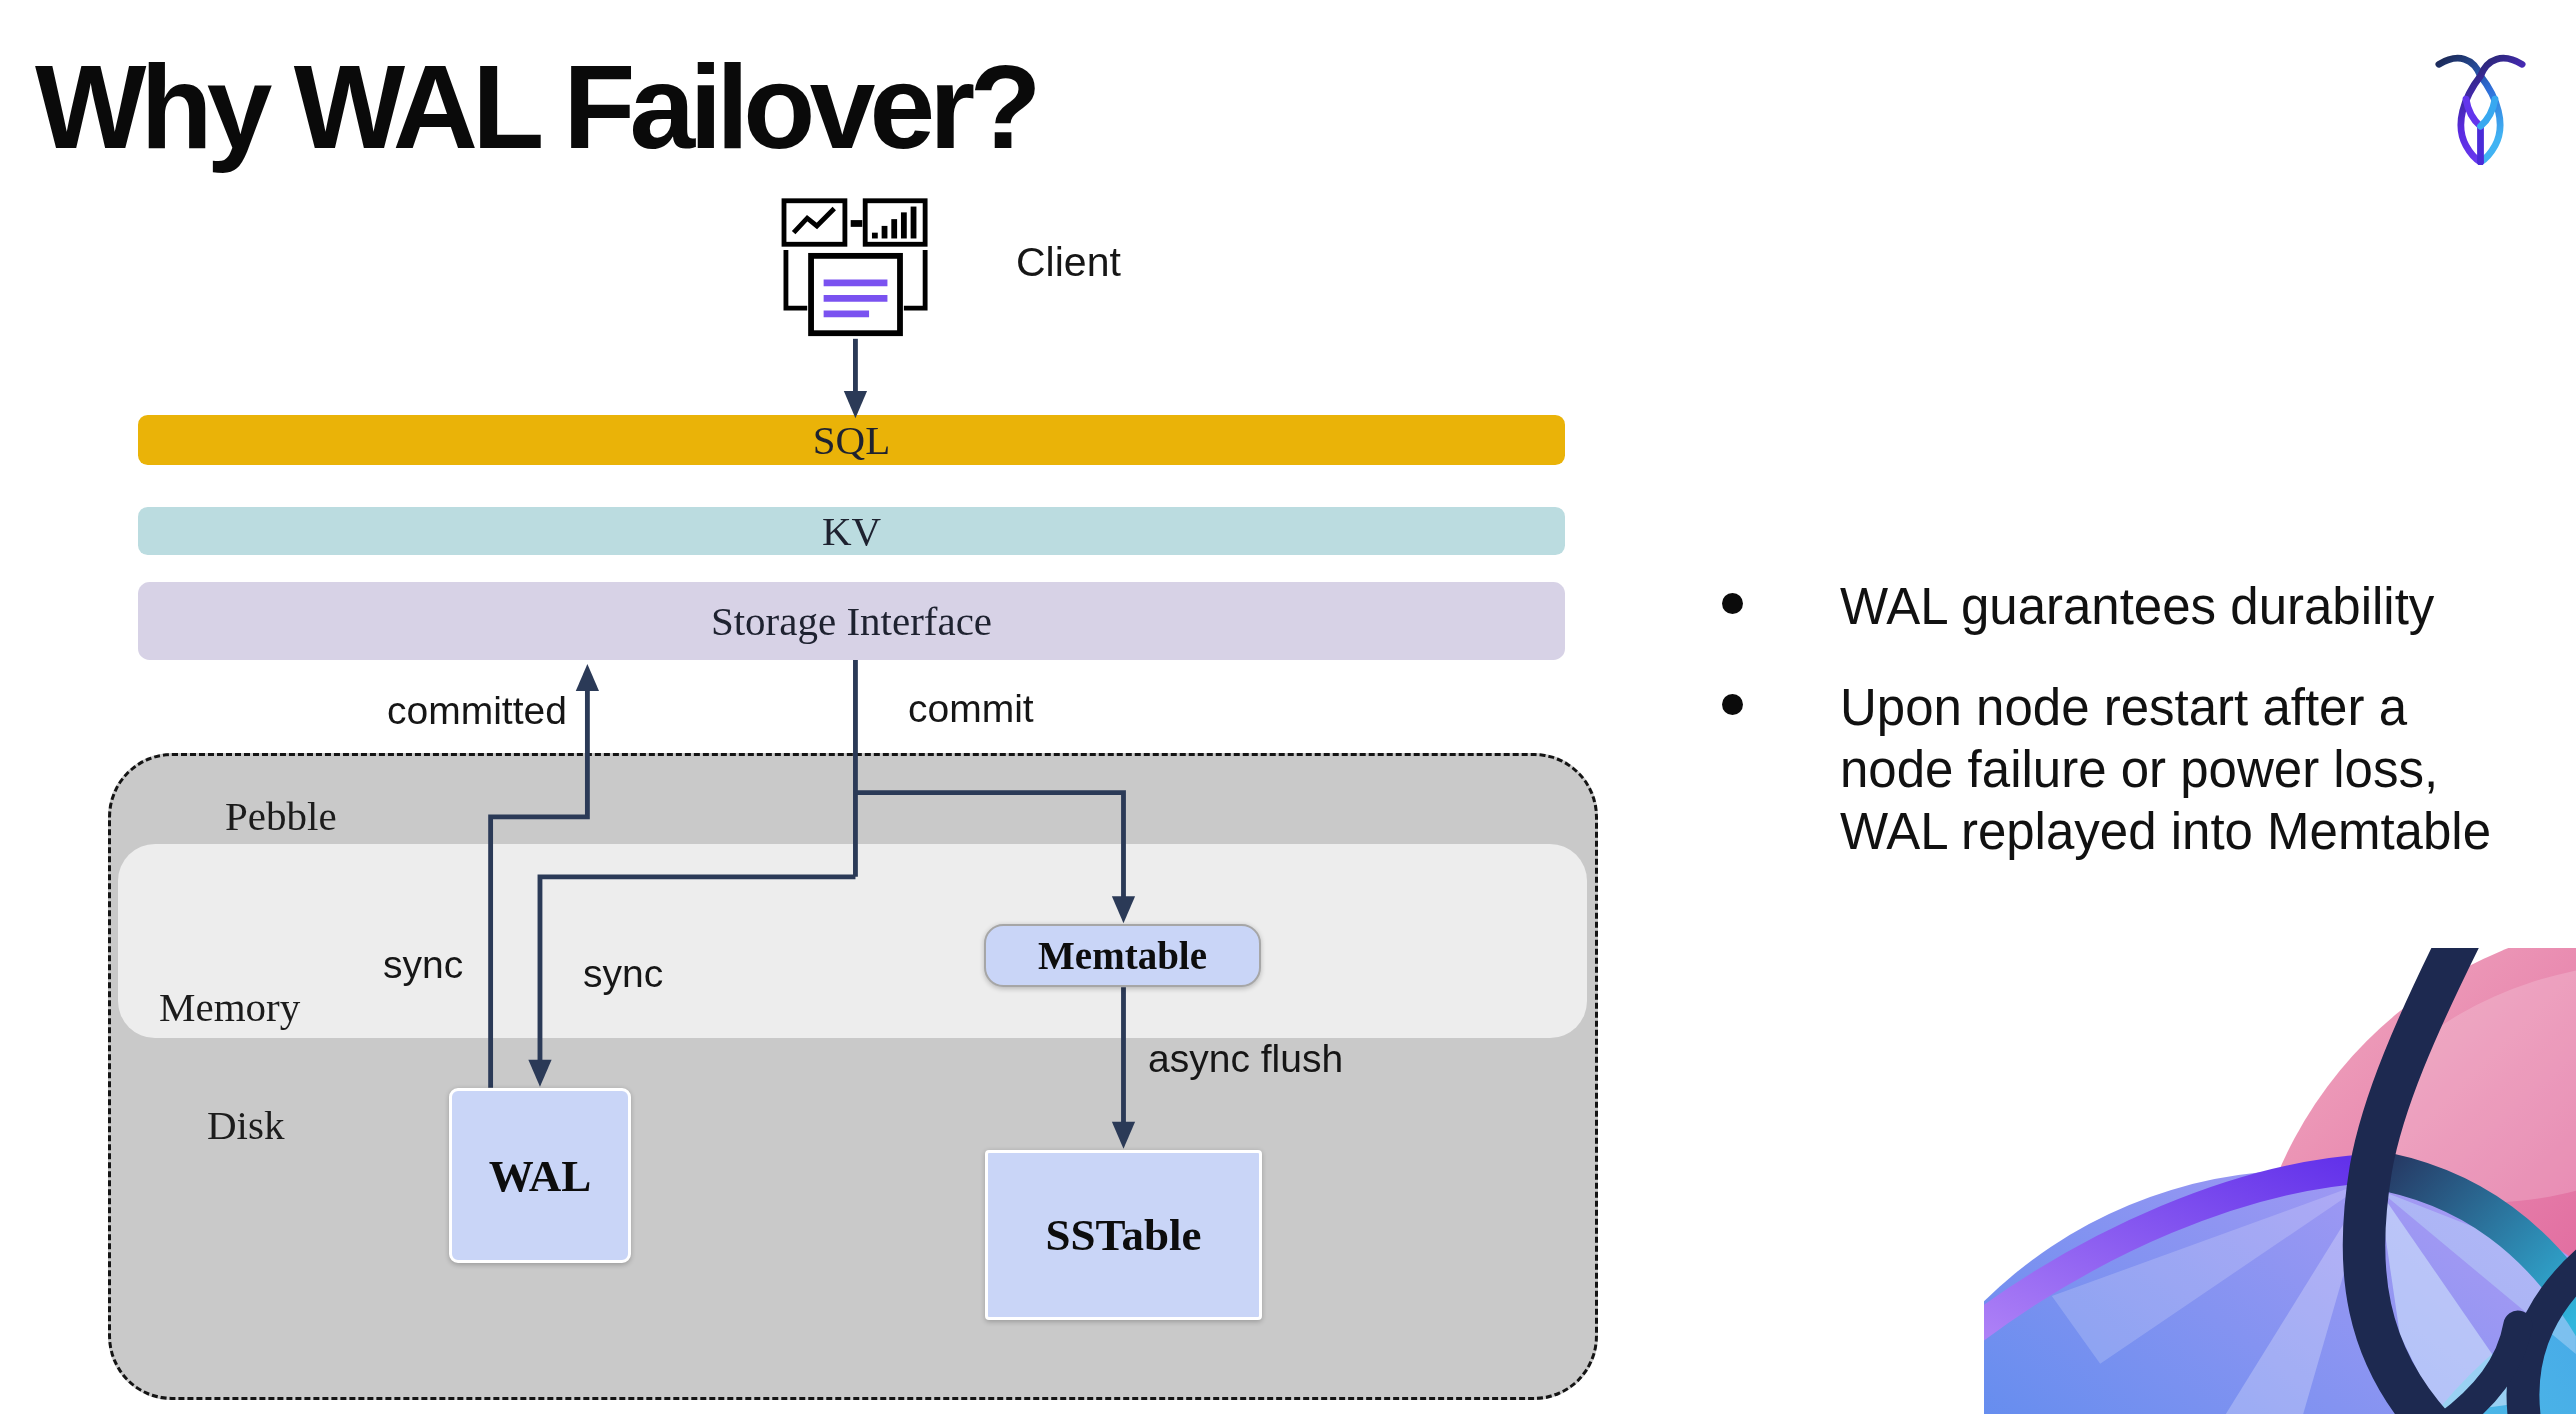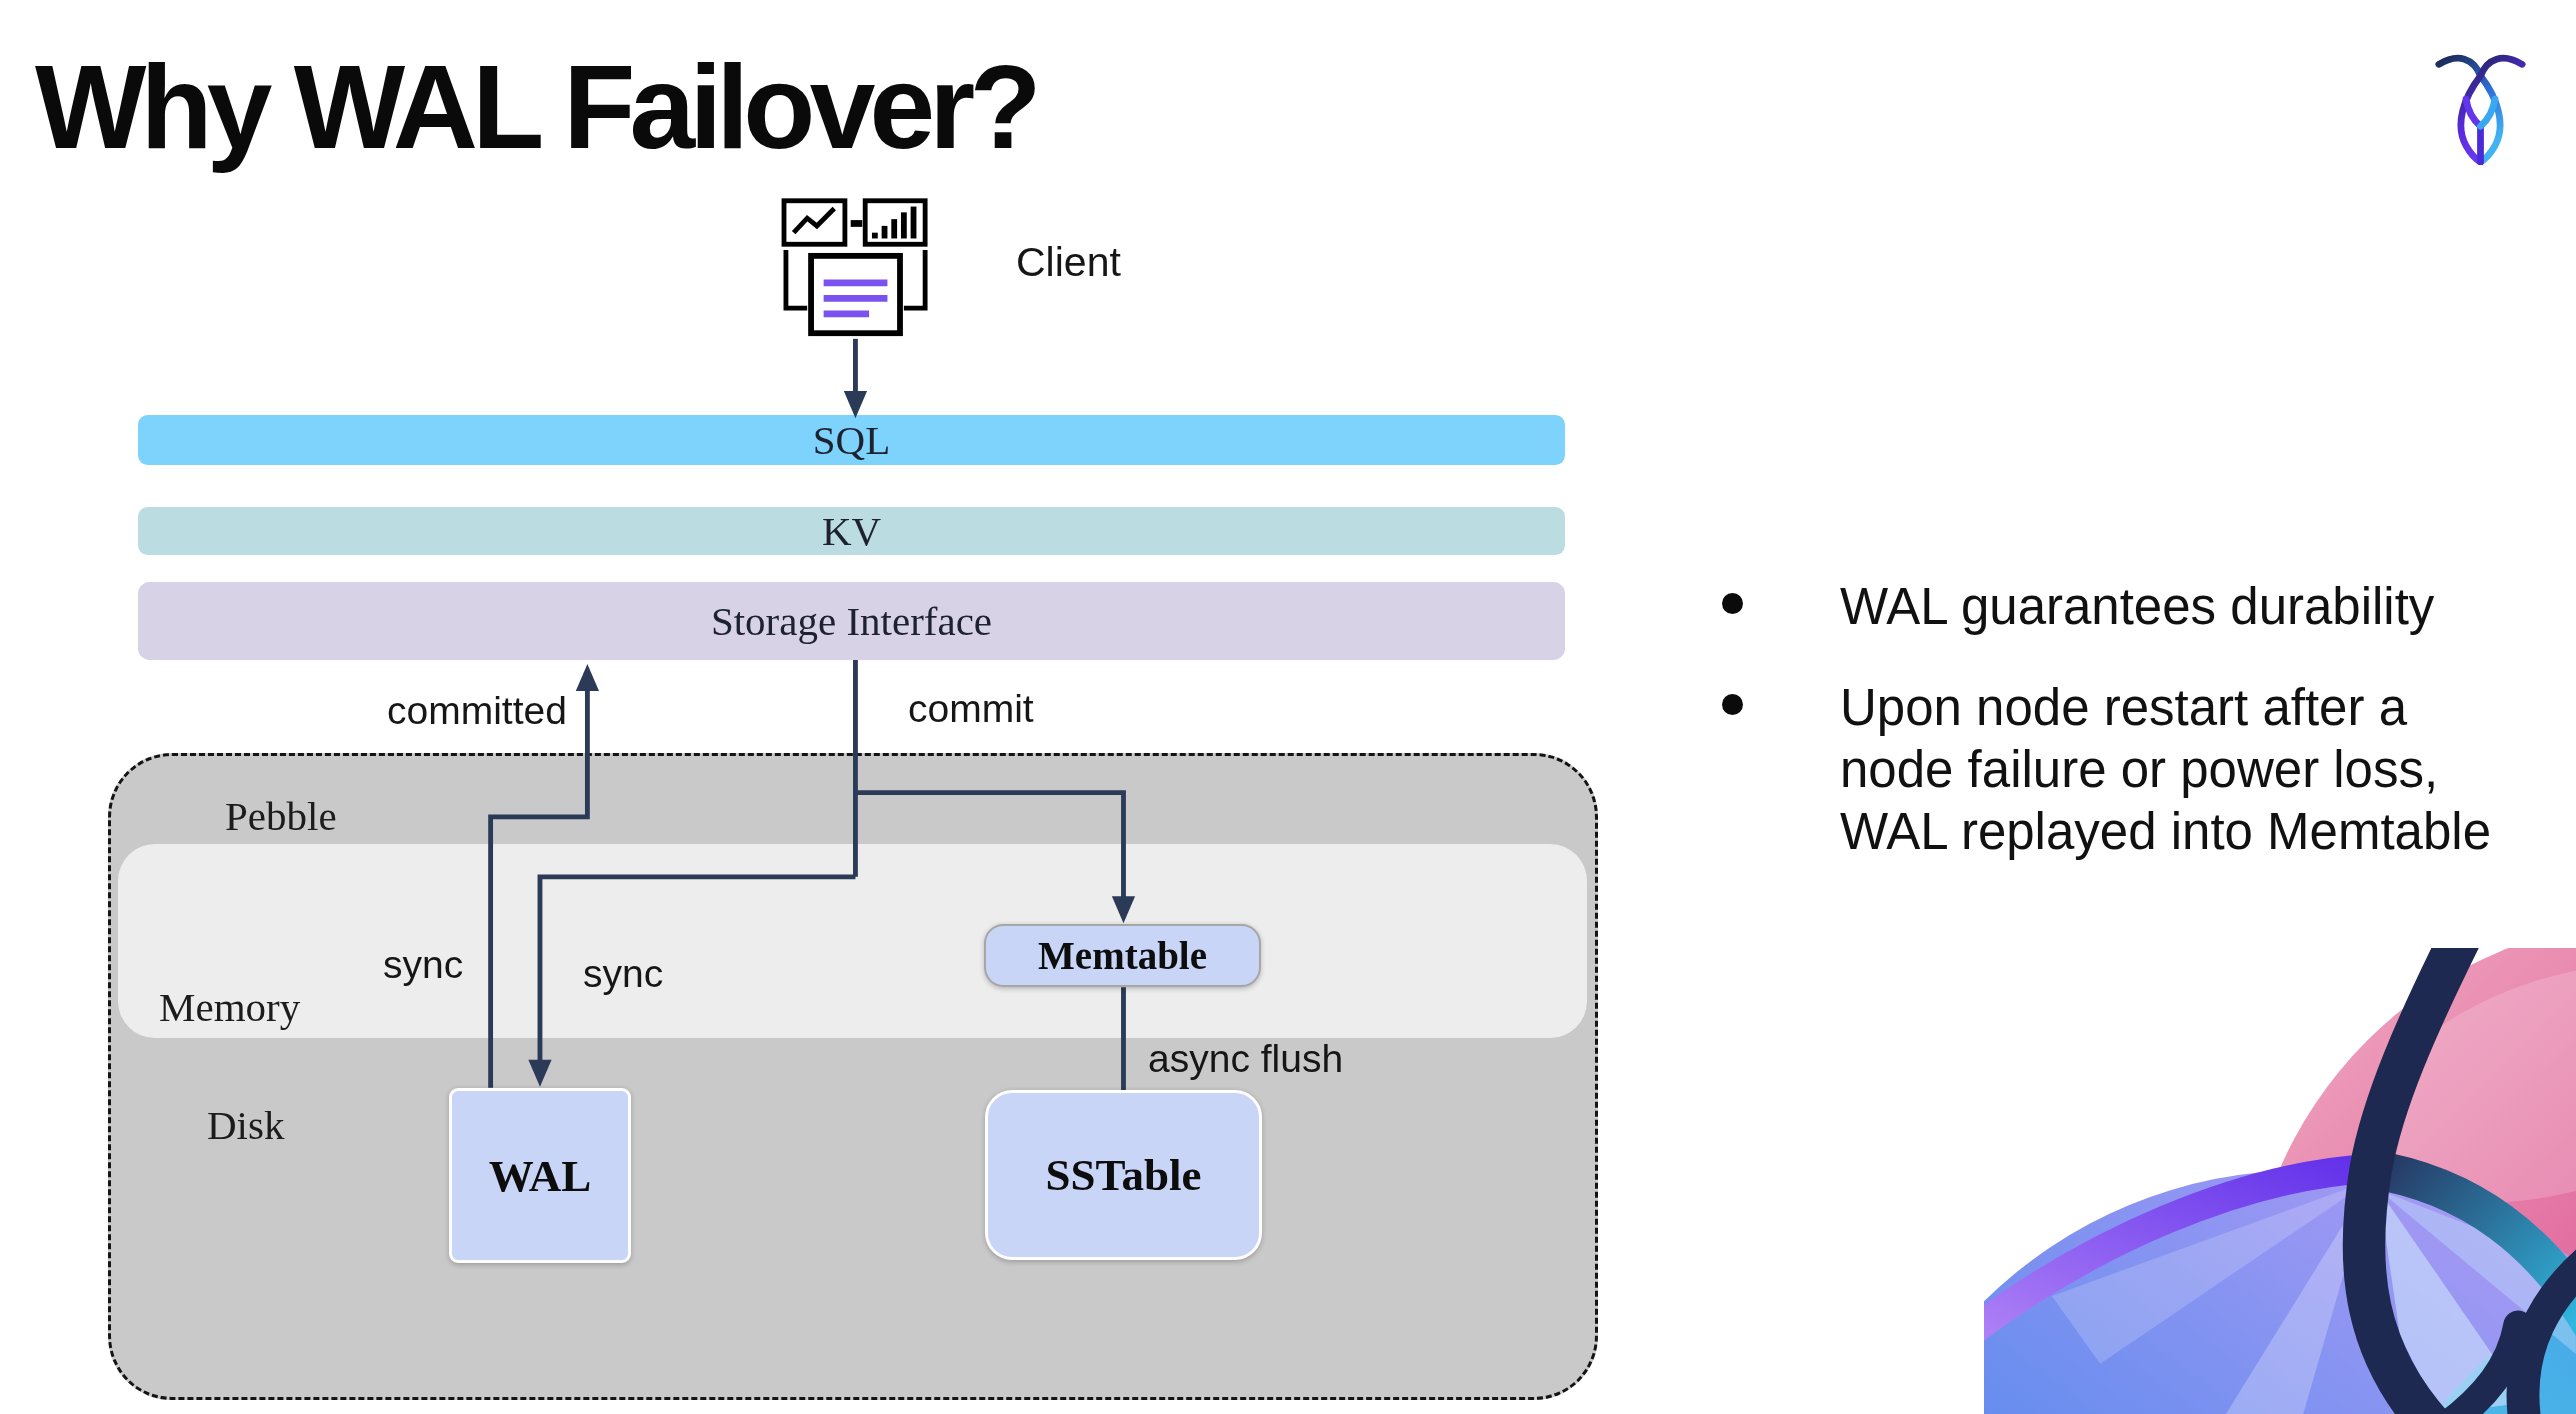--- a/index.html
+++ b/index.html
@@ -23,21 +23,21 @@
   .lbl-sync-left{left:383px;top:943px;}
   .lbl-sync-right{left:583px;top:952px;}
   .lbl-async{left:1148px;top:1037px;}
 
   
   .bar{
     left:138px;width:1427px;border-radius:9.7px;display:flex;
     align-items:center;justify-content:center;
     font-family:"Liberation Serif",serif;font-size:41px;color:#1e2230;
   }
-  .bar-sql{top:415px;height:50px;background:#7dd3fc;}
+  .bar-sql{top:415px;height:50px;background:#eab308;}
   .bar-kv{top:507px;height:48px;background:#bbdce0;}
   .bar-storage{top:582px;height:78px;background:#d7d2e6;border-radius:11.6px;}
 
   
   .pebble{
     left:108px;top:753px;width:1490px;height:647px;background:#c9c9c9;
     border:3.9px dashed #141414;border-radius:64px;box-sizing:border-box;
   }
   .memory-band{
     left:118px;top:844px;width:1469px;height:194px;background:#ededed;border-radius:37px;
@@ -48,21 +48,21 @@
   .lbl-disk{left:207px;top:1101px;}
 
   
   .node{
     background:#c9d5f7;display:flex;align-items:center;justify-content:center;
     font-family:"Liberation Serif",serif;font-weight:bold;color:#0d0d0d;
     box-sizing:border-box;box-shadow:0 1.9px 4.8px rgba(0,0,0,0.22);
   }
   .node-wal{left:449px;top:1088px;width:182px;height:175px;border:3.9px solid #ffffff;border-radius:9px;font-size:45px;}
   .node-memtable{left:984px;top:924px;width:277px;height:63px;border:2.9px solid #a6a6a6;border-radius:19.4px;font-size:39px;}
-  .node-sstable{left:985px;top:1090px;width:277px;height:170px;border:3.9px solid #ffffff;border-radius:27px;font-size:45px;font-family:Liberation Serif, serif;}
+  .node-sstable{left:985px;top:1150px;width:277px;height:170px;border:3.9px solid #ffffff;border-radius:4px;font-size:45px;font-family:Liberation Serif, serif;}
 
   .layer-lines{left:0;top:0;pointer-events:none;}
   .z1{z-index:1}.z2{z-index:2}.z3{z-index:3}.z4{z-index:4}.z5{z-index:5}
 
   
   .bullets{left:1722px;top:548px;width:852px;margin-top:28px;}
   .bullet-row{display:flex;margin-bottom:39px;}
   .bullet-dot{width:21px;height:21px;border-radius:50%;background:#0b0b0b;margin-top:16.5px;flex:0 0 21px;}
   .bullet-text{
     margin-left:97px;font-size:51px;line-height:62px;color:#111111;

